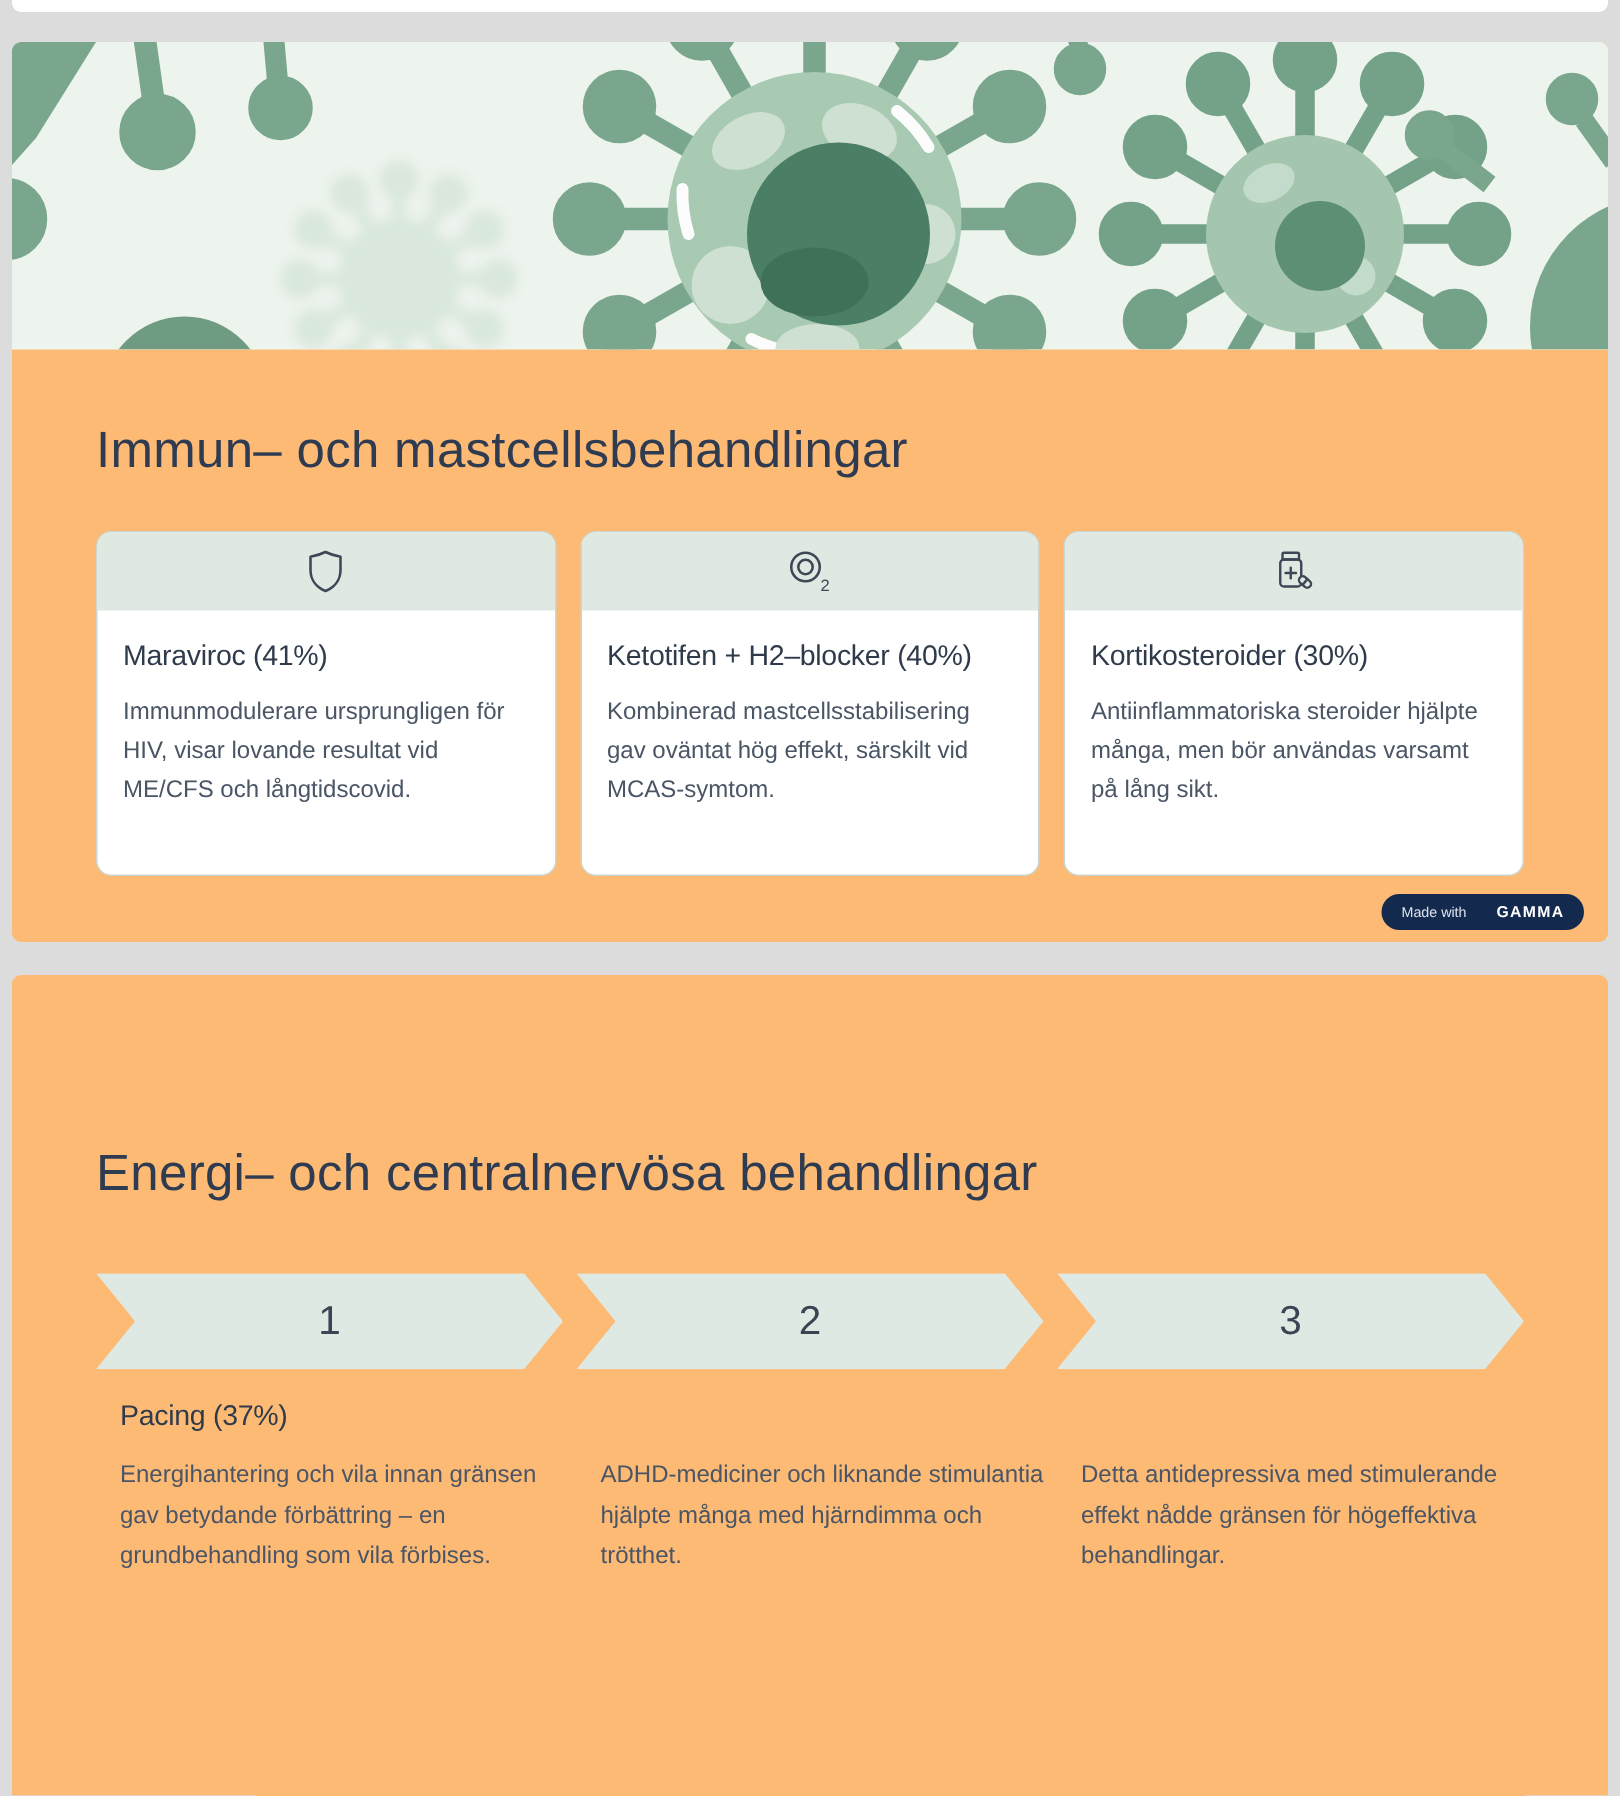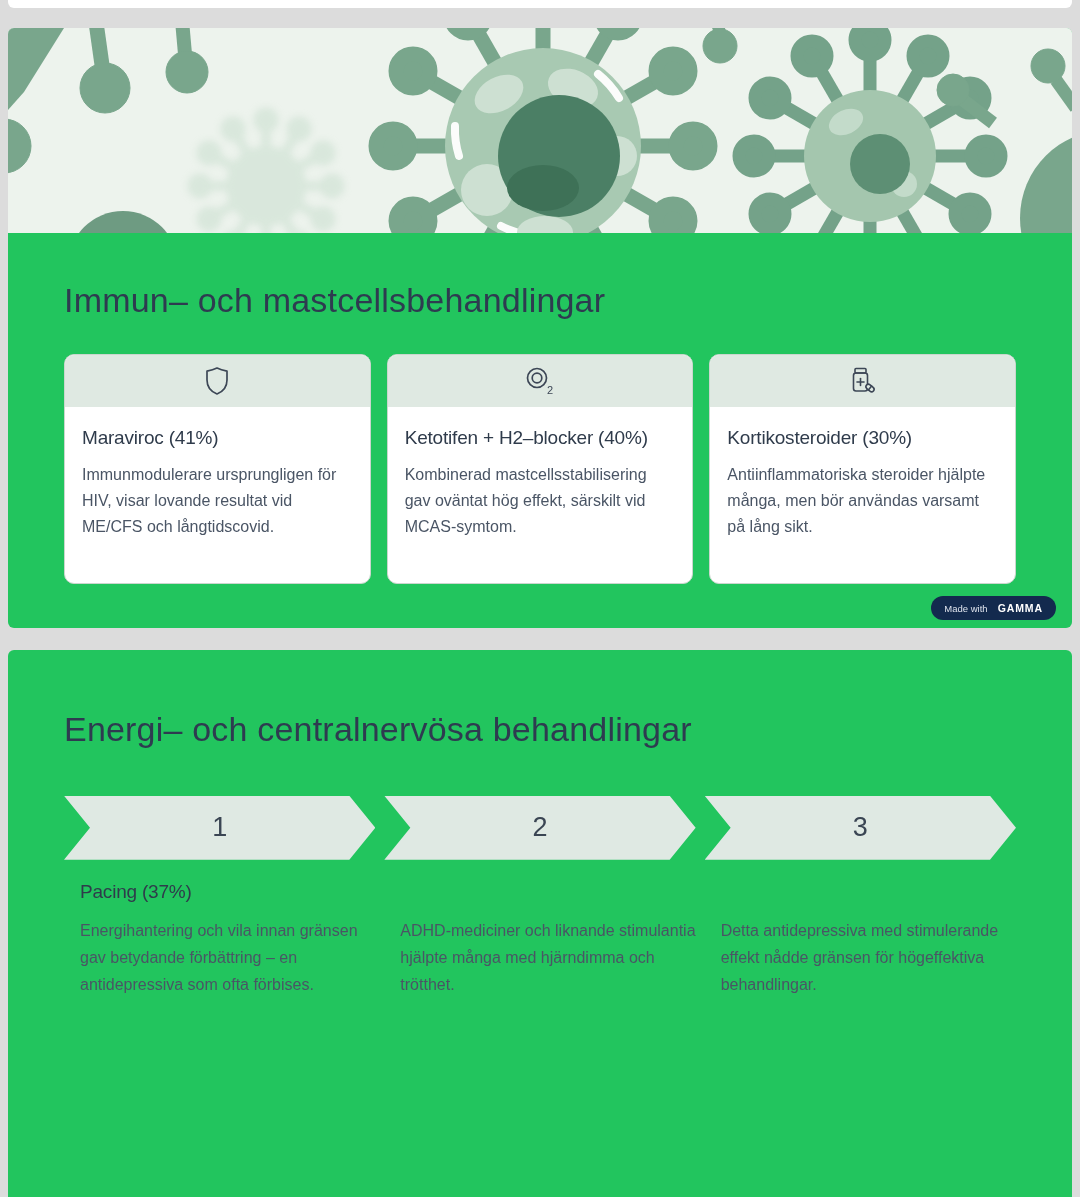--- a/index.html
+++ b/index.html
@@ -9,41 +9,41 @@
     background: #dcdcdc;
   }
   .stage { width: 1080px; height: 1197px; padding: 0 8px; overflow: hidden; }
 
   .prev-sliver {
     height: 8px; background: #ffffff;
     border-radius: 0 0 6px 6px;
   }
 
   .slide {
-    background: #22c55e; position: relative;
+    background: #fdba74; position: relative;
     border-radius: 6px;
   }
   .slide-1 { margin-top: 20px; height: 600px; }
   .slide-2 { margin-top: 22px; height: 547px; border-radius: 6px 6px 0 0; overflow: hidden; }
 
   .hero {
     height: 205px; overflow: hidden;
     border-radius: 6px 6px 0 0;
     background: #edf3ed;
   }
   .hero svg { display: block; width: 100%; height: 205px; }
 
   .content { padding: 0 56px; }
 
   h1.slide-title {
     font-size: 34px; font-weight: 400; color: #2e3b50;
     letter-spacing: 0.2px; line-height: 1.2;
   }
   .slide-1 h1.slide-title { padding-top: 47px; }
-  .slide-2 .content { padding-top: 59px; }
+  .slide-2 .content { padding-top: 112px; }
 
   
   .cards { display: flex; gap: 16px; margin-top: 33px; }
   .card {
     flex: 1; height: 230px; background: #ffffff;
     border: 1px solid #cbd6ce; border-radius: 10px; overflow: hidden;
   }
   .card-head {
     height: 52px; background: #dfe9e2;
     display: flex; align-items: center; justify-content: center;
@@ -56,21 +56,21 @@
   }
   .card-text {
     font-size: 16px; color: #4a5565; line-height: 1.63;
   }
 
   
   .gamma-badge {
     position: absolute; right: 16px; bottom: 8px;
     background: #132a4e; color: #ffffff;
     border-radius: 999px; padding: 6px 13px;
-    display: flex; align-items: center; gap: 10px;
+    display: flex; align-items: center; gap: 20px;
   }
   .badge-prefix { font-size: 9.5px; color: #dde2ec; }
   .badge-brand { font-size: 10.5px; font-weight: 700; letter-spacing: 0.9px; }
 
   
   .chevrons { display: flex; gap: 9px; margin-top: 46px; height: 64px; }
   .chevron {
     flex: 1; background: #dfe9e3;
     clip-path: polygon(0% 0%, calc(100% - 26px) 0%, 100% 50%, calc(100% - 26px) 100%, 0% 100%, 26px 50%);
     display: flex; align-items: center; justify-content: center;
@@ -318,21 +318,21 @@
           <span class="chevron-number">2</span>
         </div>
         <div class="chevron">
           <span class="chevron-number">3</span>
         </div>
       </div>
 
       <div class="steps">
         <div class="step">
           <div class="step-title">Pacing (37%)</div>
-          <p class="step-text">Energihantering och vila innan gränsen gav betydande förbättring – en antidepressiva som ofta förbises.</p>
+          <p class="step-text">Energihantering och vila innan gränsen gav betydande förbättring – en grundbehandling som vila förbises.</p>
         </div>
         <div class="step">
           <p class="step-text">ADHD-mediciner och liknande stimulantia hjälpte många med hjärndimma och trötthet.</p>
         </div>
         <div class="step">
           <p class="step-text">Detta antidepressiva med stimulerande effekt nådde gränsen för högeffektiva behandlingar.</p>
         </div>
       </div>
     </div>
   </section>

